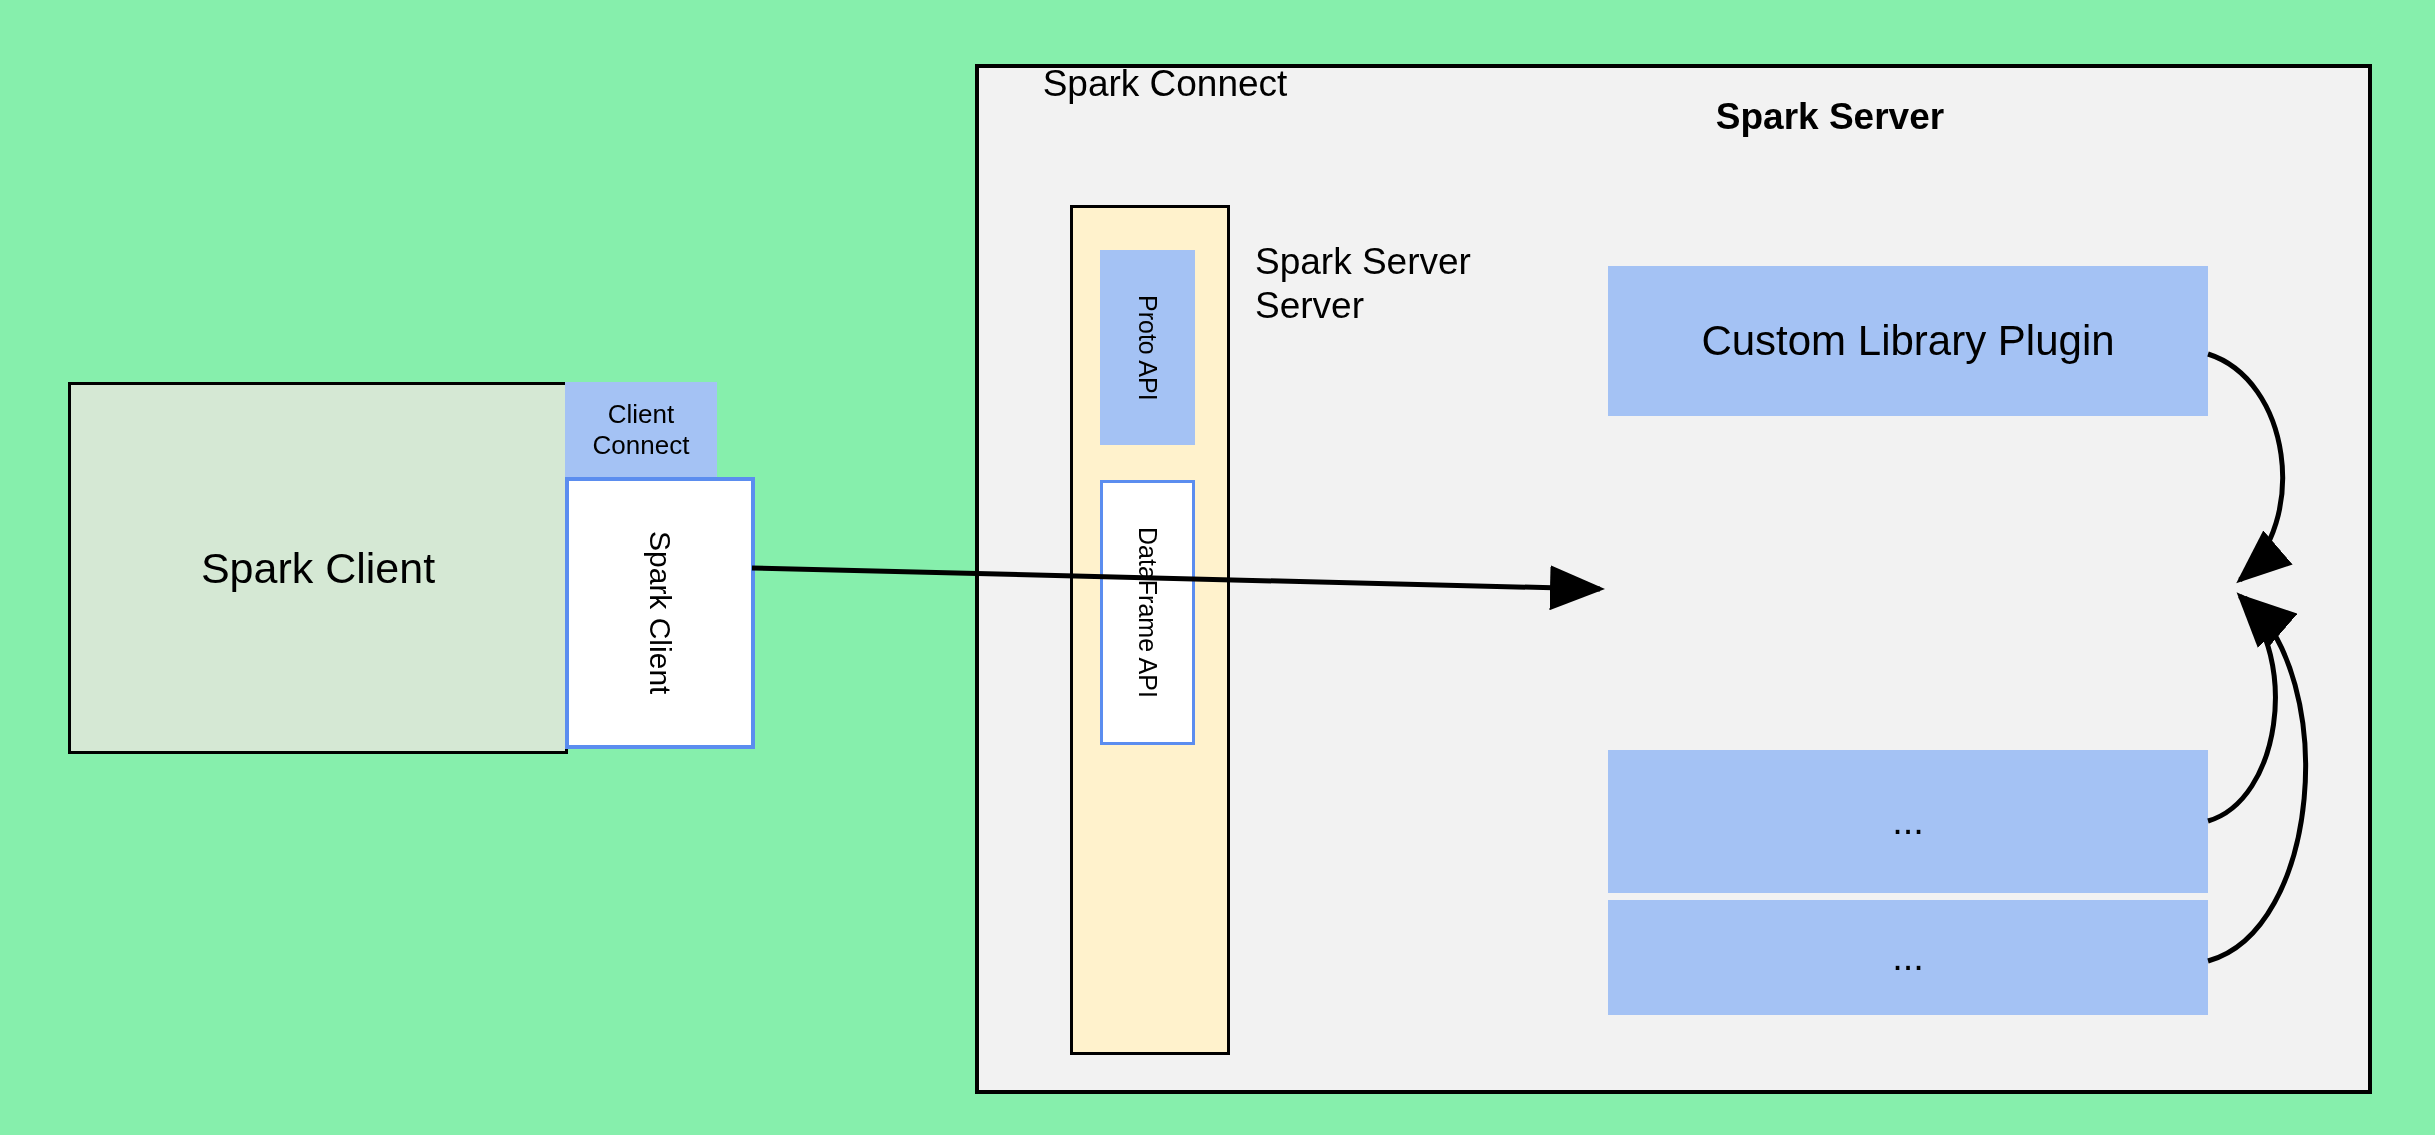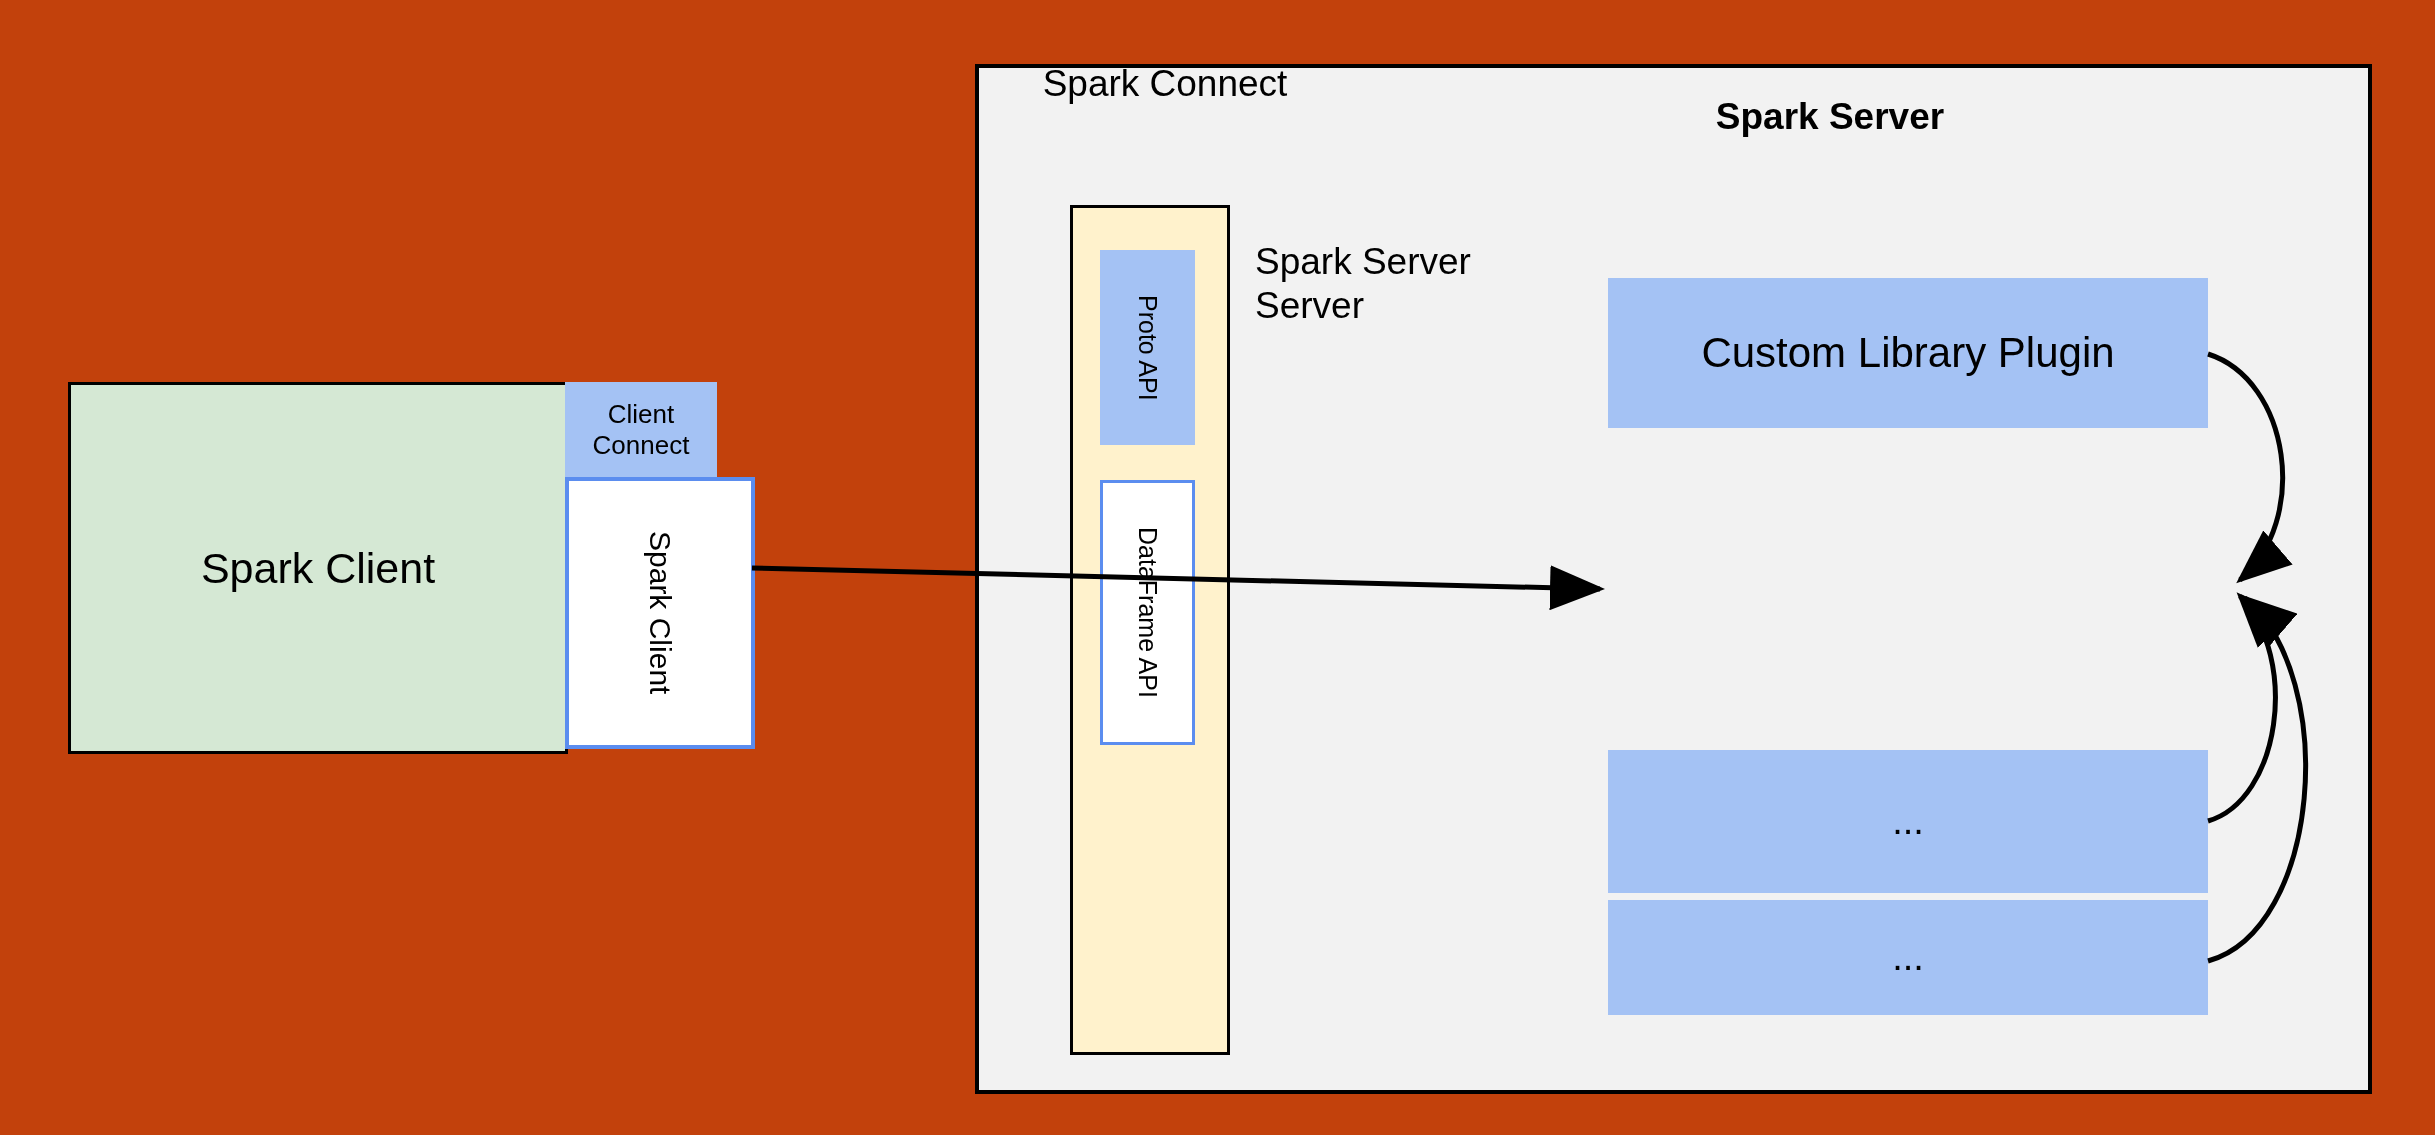--- a/index.html
+++ b/index.html
@@ -8,21 +8,21 @@
     background: #ffffff;
   }
   body {
     font-family: "Liberation Sans", sans-serif;
     -webkit-font-smoothing: antialiased;
   }
   #canvas {
     position: relative;
     width: 2435px;
     height: 1135px;
-    background: #c2410c;
+    background: #86efac;
     overflow: hidden;
   }
   .box {
     position: absolute;
     box-sizing: border-box;
     display: flex;
     align-items: center;
     justify-content: center;
     text-align: center;
     color: #000000;
@@ -132,21 +132,21 @@
     width: 95px;
     height: 265px;
     background: #ffffff;
     border: 3px solid #5b8def;
     font-size: 25px;
     z-index: 4;
   }
   
   #custom-library-plugin {
     left: 1608px;
-    top: 278px;
+    top: 266px;
     width: 600px;
     height: 150px;
     background: #a4c2f4;
     font-size: 42px;
     z-index: 3;
   }
   #spark-core {
     left: 1608px;
     top: 482px;
     width: 614px;

